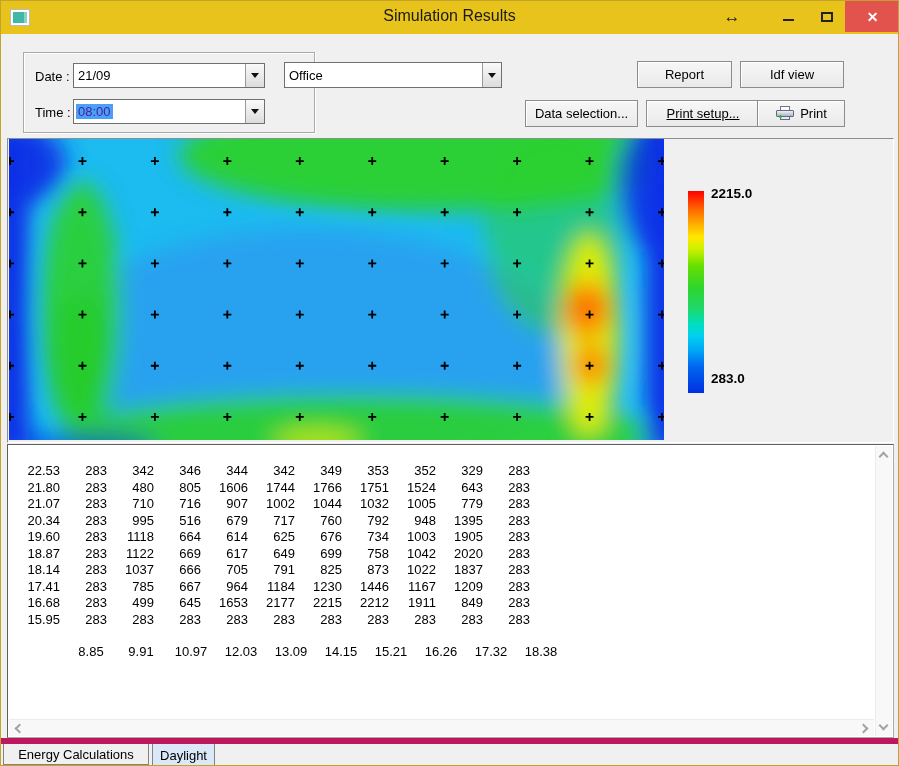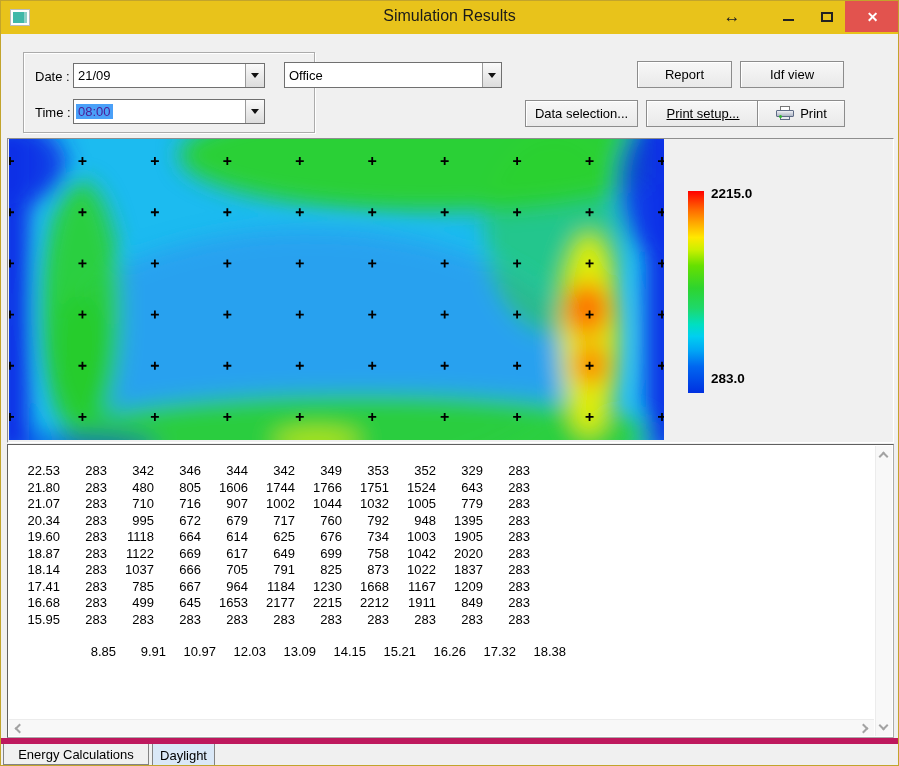--- a/index.html
+++ b/index.html
@@ -45,21 +45,21 @@
   .cb-max { position:absolute; left:703px; top:47px; font-size:13.5px; font-weight:600; }
   .cb-min { position:absolute; left:703px; top:232px; font-size:13.5px; font-weight:600; }
   
   .table-panel { position:absolute; left:6px; top:443px; width:887px; height:294px; background:#FFF;
     border:1px solid; border-color:#5F5F5F #ABABAB #ABABAB #5F5F5F; }
   .tbl { position:absolute; left:10px; top:18px; }
   .trow { display:flex; height:16.5px; line-height:16.5px; font-size:13px; }
   .trow .lbl { width:42px; text-align:right; }
   .trow .cell { width:47px; text-align:right; }
   .tfoot { position:absolute; left:58px; top:199px; display:flex; font-size:13px; }
-  .tfoot .cell { width:50px; text-align:right; }
+  .tfoot .cell { width:50px; text-align:center; }
   .scroll-v { position:absolute; top:1px; right:1px; bottom:1px; width:17px; background:#F8F8F8; border-left:1px solid #ECECEC; }
   .scroll-h { position:absolute; left:1px; right:19px; bottom:1px; height:17px; background:#F8F8F8; border-top:1px solid #ECECEC; }
   .sb-btn { position:absolute; width:17px; height:17px; display:flex; align-items:center; justify-content:center; }
   .chev { width:7px; height:7px; border-right:2px solid #A3A3A3; border-bottom:2px solid #A3A3A3; }
   .chev.up    { transform:rotate(-135deg); margin-top:4px; }
   .chev.down  { transform:rotate(45deg);  margin-bottom:4px; }
   .chev.left  { transform:rotate(135deg); margin-left:4px; }
   .chev.right { transform:rotate(-45deg); margin-right:4px; }
   
   .tabstrip { position:absolute; left:0; right:0; top:737px; height:29px; background:#F0F0F0; border-top:6px solid #be185d; }
@@ -278,21 +278,21 @@
           <span class="cell">1044</span>
           <span class="cell">1032</span>
           <span class="cell">1005</span>
           <span class="cell">779</span>
           <span class="cell">283</span>
         </div>
         <div class="trow">
           <span class="lbl">20.34</span>
           <span class="cell">283</span>
           <span class="cell">995</span>
-          <span class="cell">672</span>
+          <span class="cell">516</span>
           <span class="cell">679</span>
           <span class="cell">717</span>
           <span class="cell">760</span>
           <span class="cell">792</span>
           <span class="cell">948</span>
           <span class="cell">1395</span>
           <span class="cell">283</span>
         </div>
         <div class="trow">
           <span class="lbl">19.60</span>
@@ -334,21 +334,21 @@
           <span class="cell">283</span>
         </div>
         <div class="trow">
           <span class="lbl">17.41</span>
           <span class="cell">283</span>
           <span class="cell">785</span>
           <span class="cell">667</span>
           <span class="cell">964</span>
           <span class="cell">1184</span>
           <span class="cell">1230</span>
-          <span class="cell">1668</span>
+          <span class="cell">1446</span>
           <span class="cell">1167</span>
           <span class="cell">1209</span>
           <span class="cell">283</span>
         </div>
         <div class="trow">
           <span class="lbl">16.68</span>
           <span class="cell">283</span>
           <span class="cell">499</span>
           <span class="cell">645</span>
           <span class="cell">1653</span>

